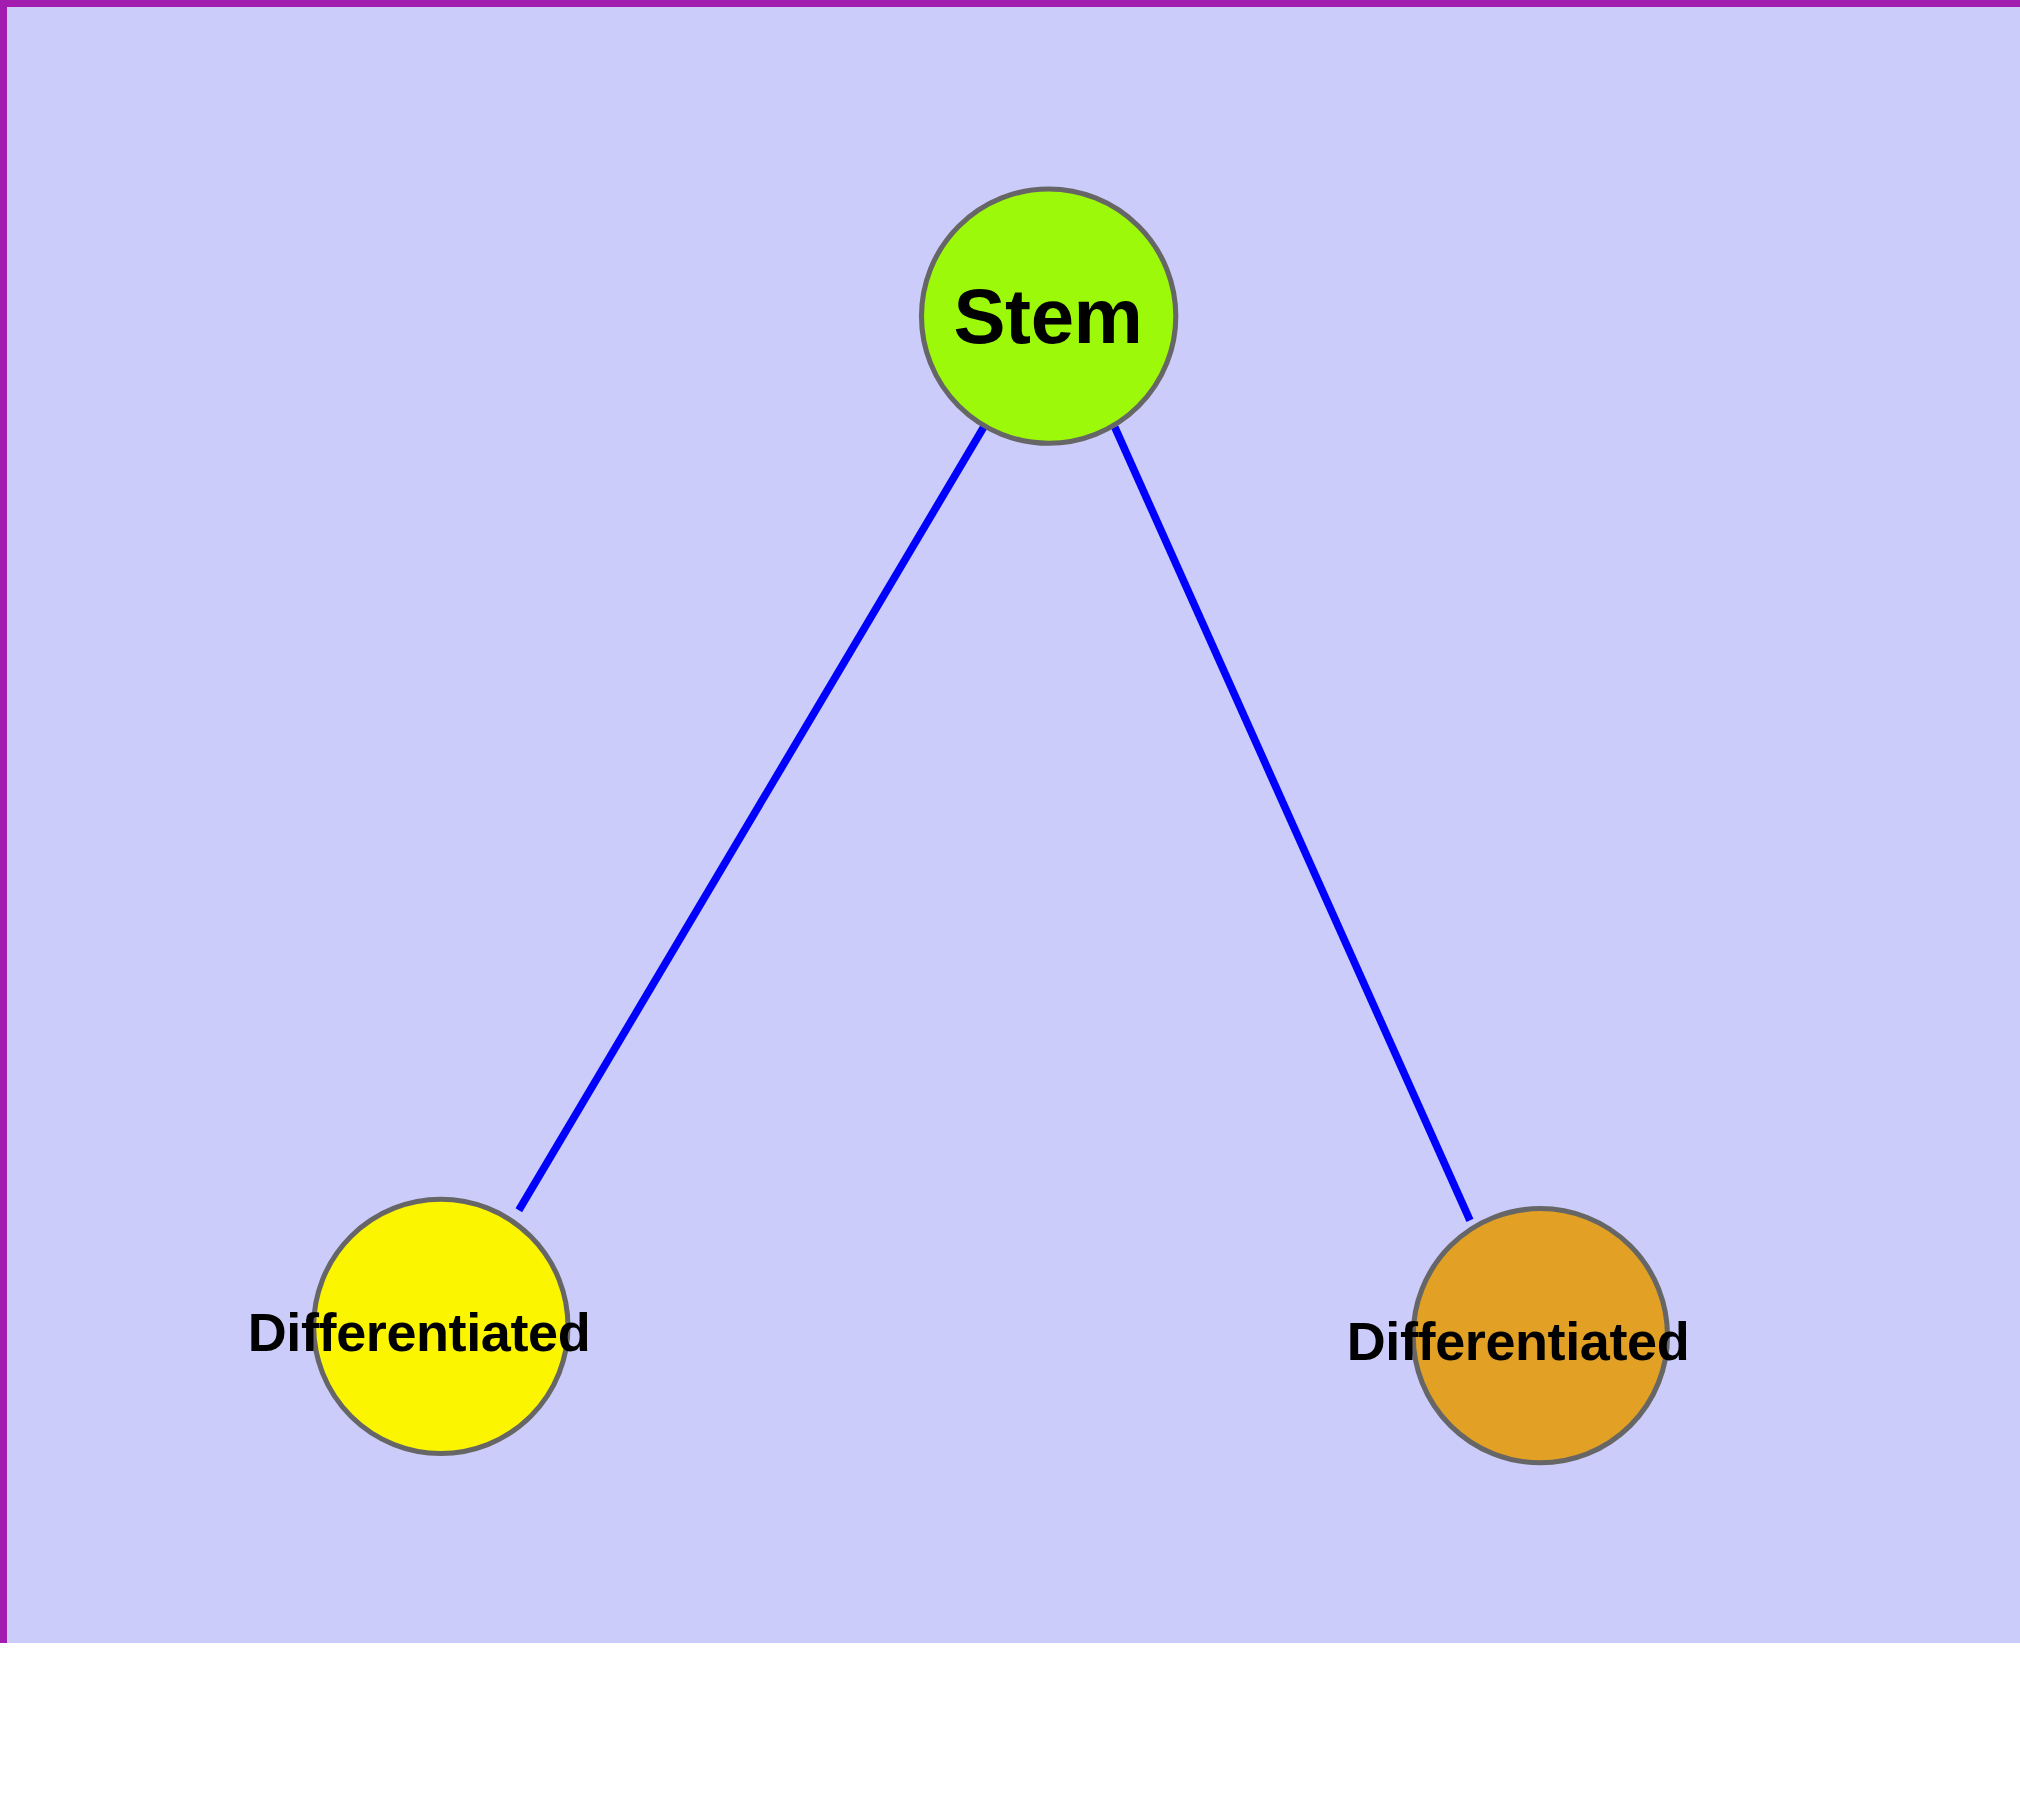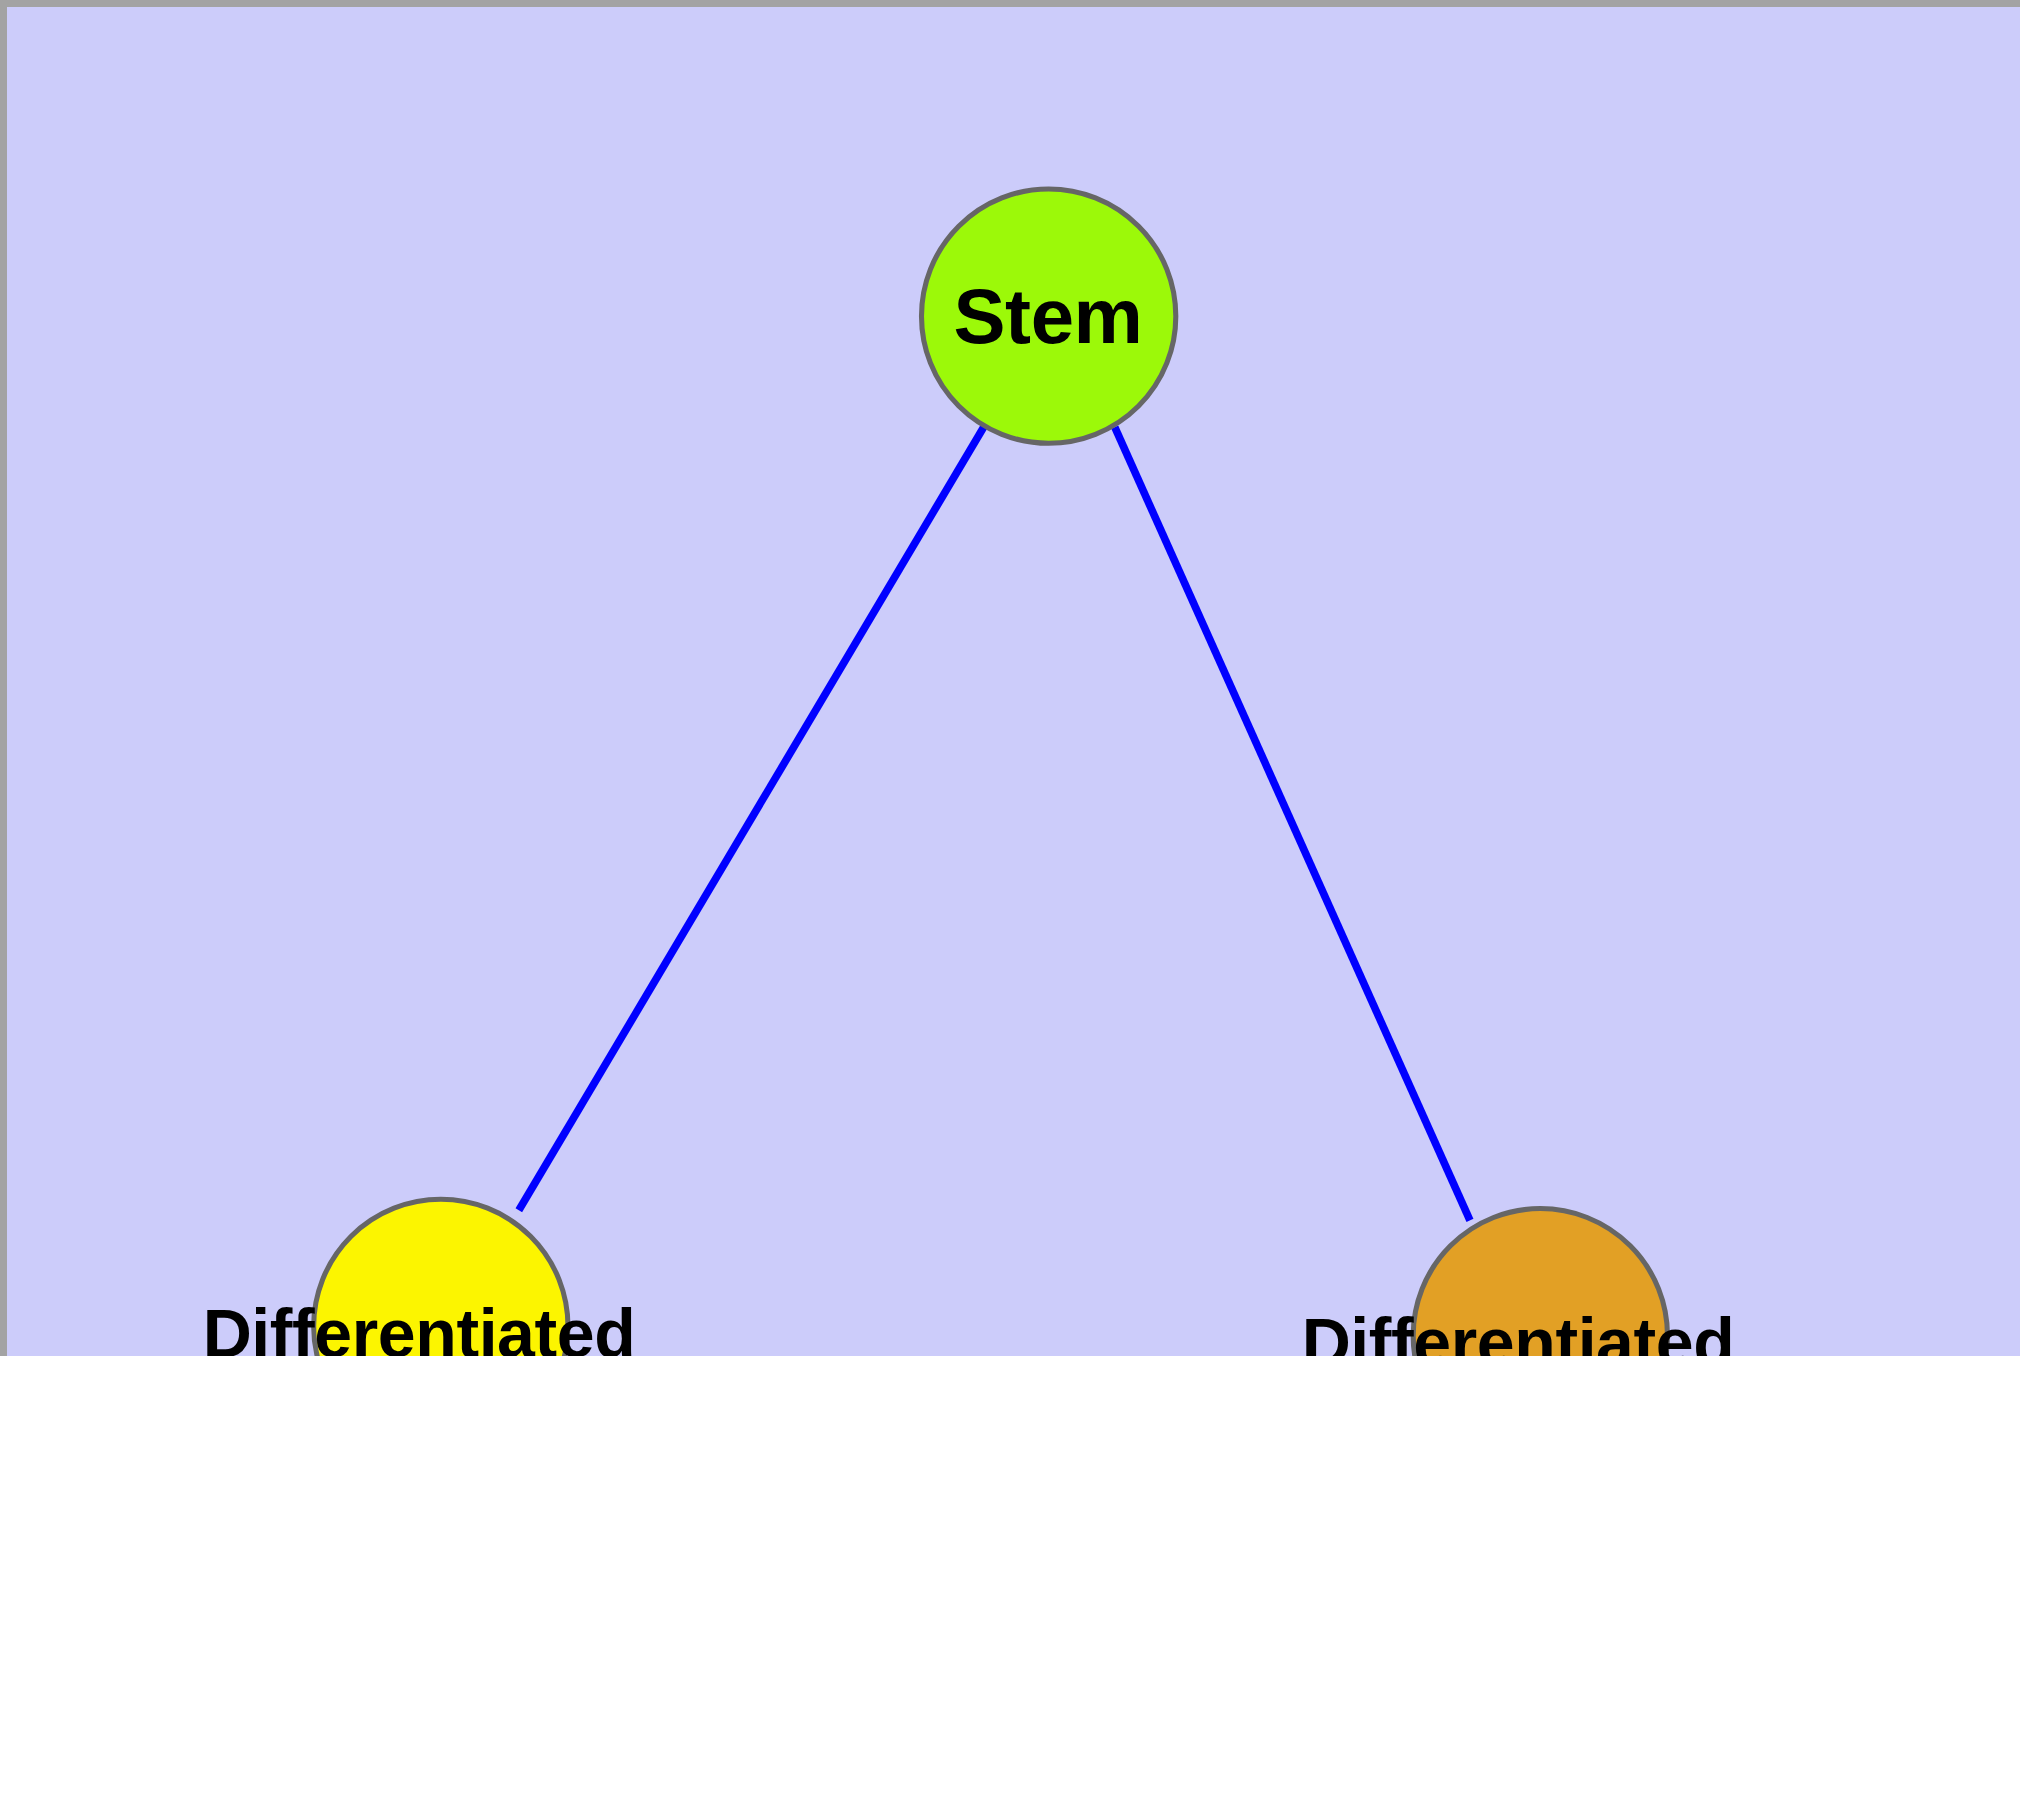--- a/index.html
+++ b/index.html
@@ -3,22 +3,22 @@
 <meta charset="utf-8">
 <style>
   html, body {
     margin: 0;
     padding: 0;
     background: #ffffff;
   }
   #canvas {
     position: relative;
     width: 2021px;
-    height: 1356px;
-    background: #a3a3a3;
+    height: 1643px;
+    background: #a21caf;
     overflow: hidden;
     font-family: "Liberation Sans", sans-serif;
   }
   #plot-background {
     position: absolute;
     left: 6.8px;
     top: 6.8px;
     width: 2014px;
     height: 1805px;
     background: #ccccfa;
@@ -36,21 +36,21 @@
     text-align: center;
     font-weight: bold;
     color: #000000;
     white-space: pre;
     line-height: 1.03;
     letter-spacing: -0.4px;
     pointer-events: none;
     transform: translate(-50%, -50%);
   }
   .label-stem { font-size: 78px; }
-  .label-multi { font-size: 68px; }
+  .label-multi { font-size: 54px; }
 </style>
 </head>
 <body>
 
 <div id="canvas">
 
   <div id="plot-background"></div>
 
   <svg id="graph-svg" viewBox="0 0 2384 2138" preserveAspectRatio="none">
     <g id="edges-group">

